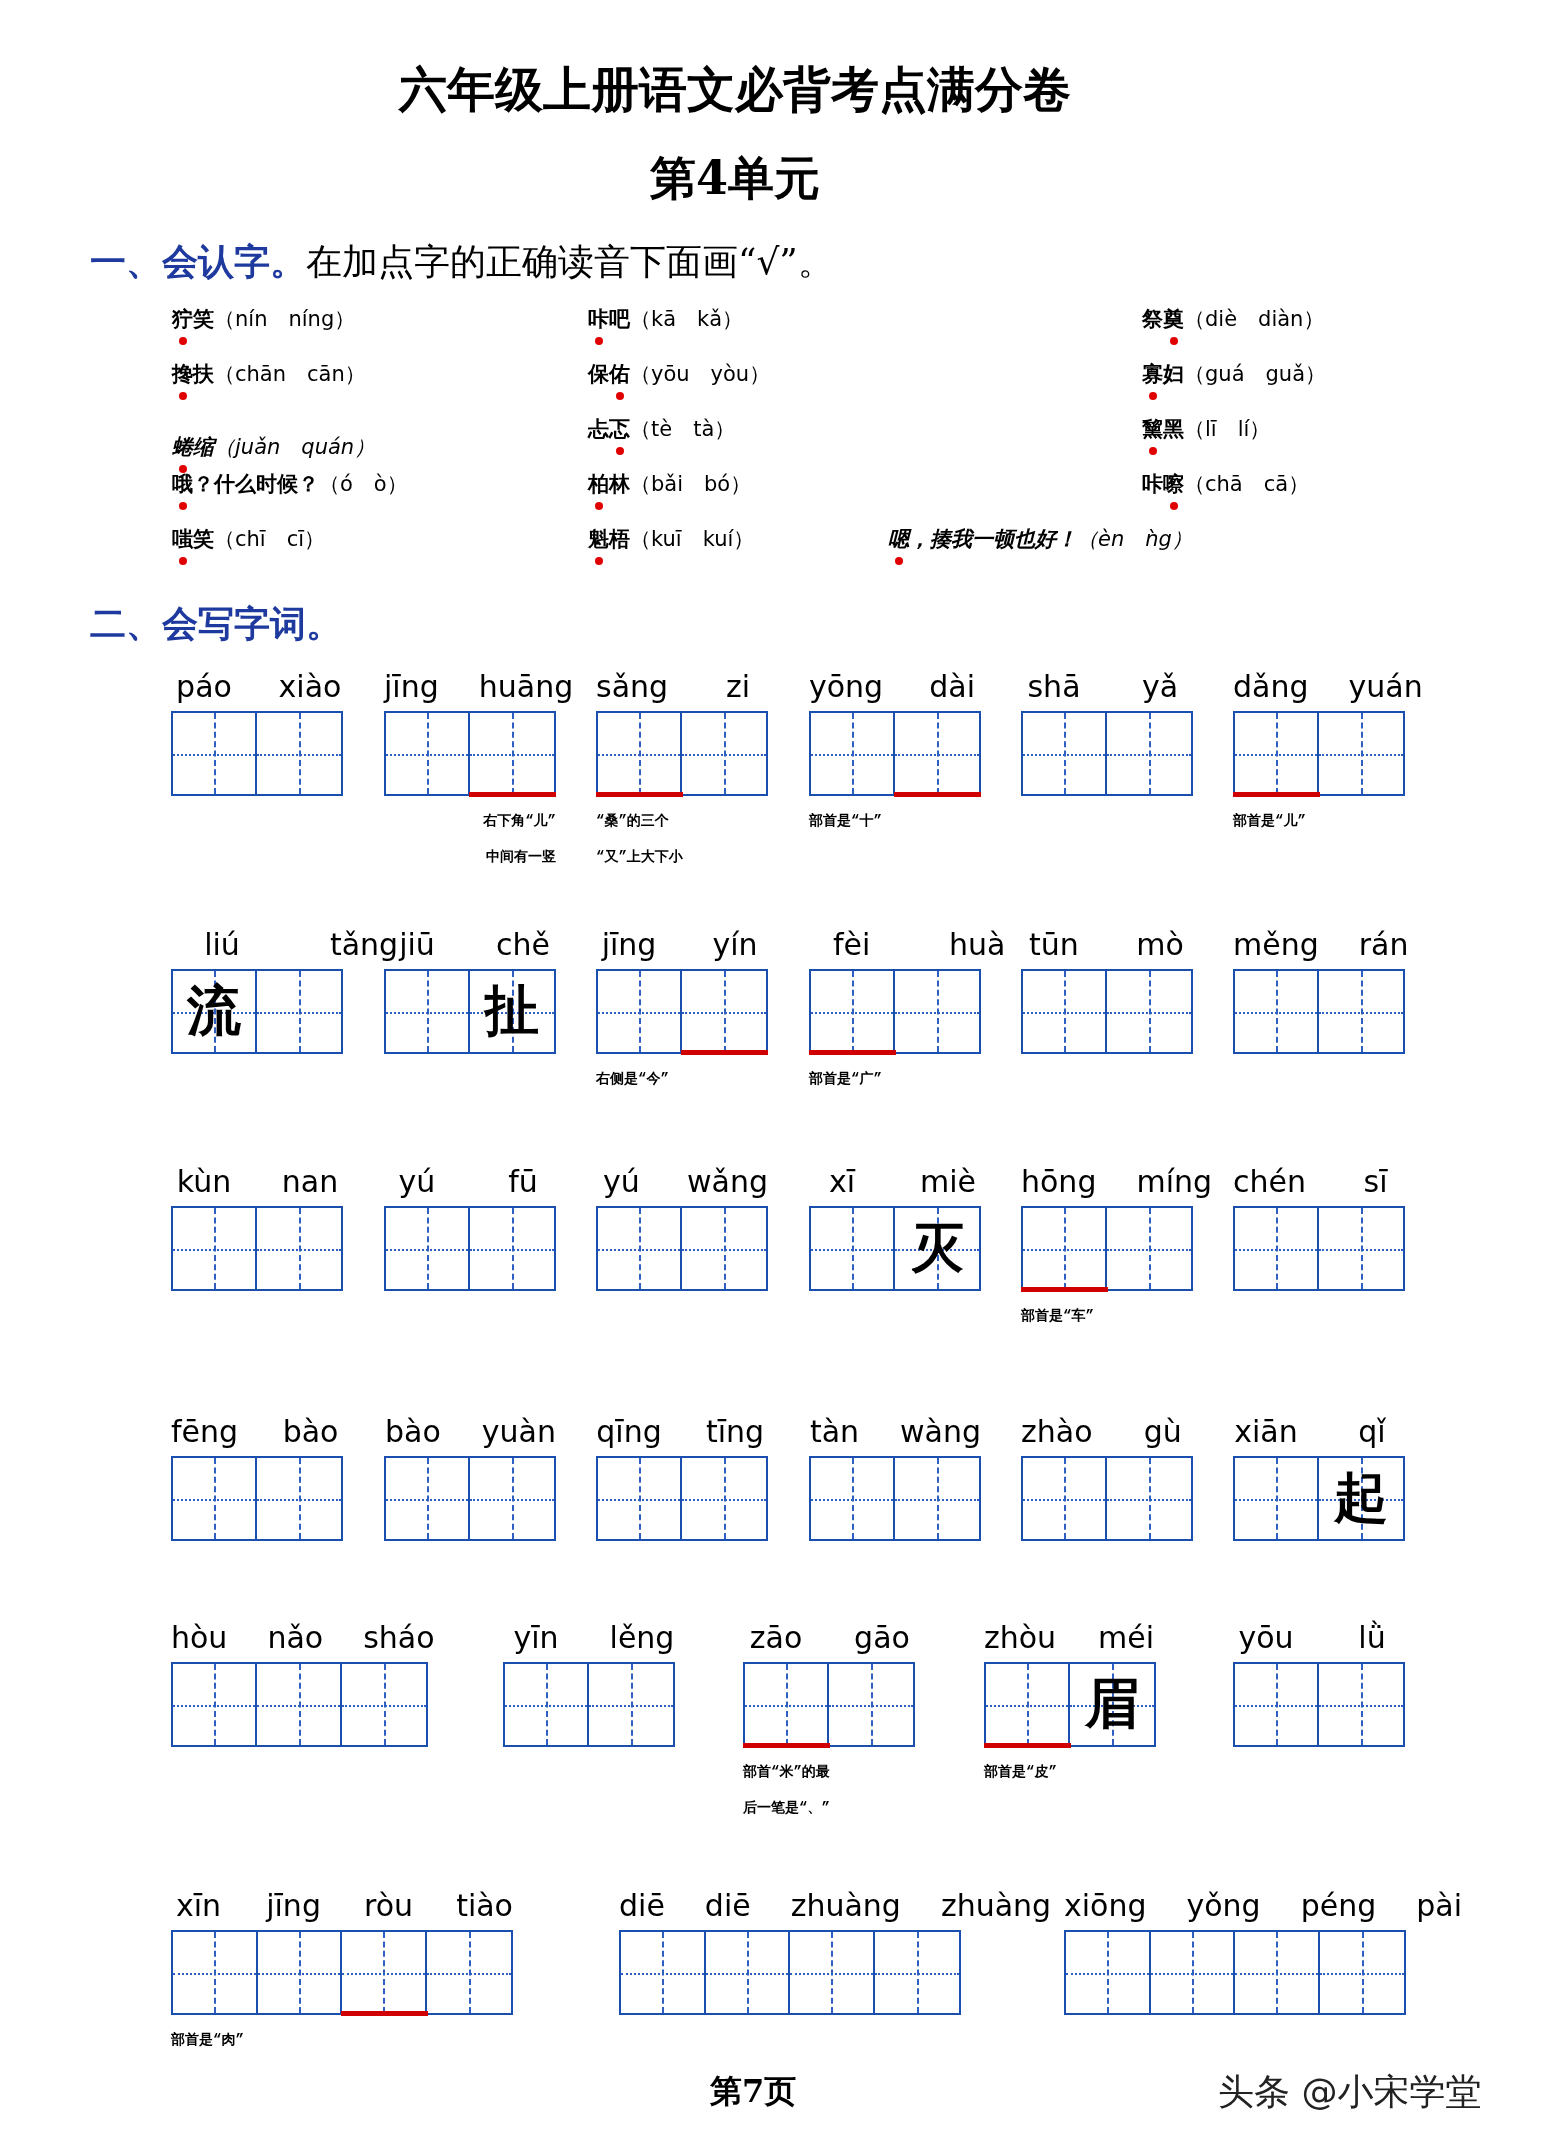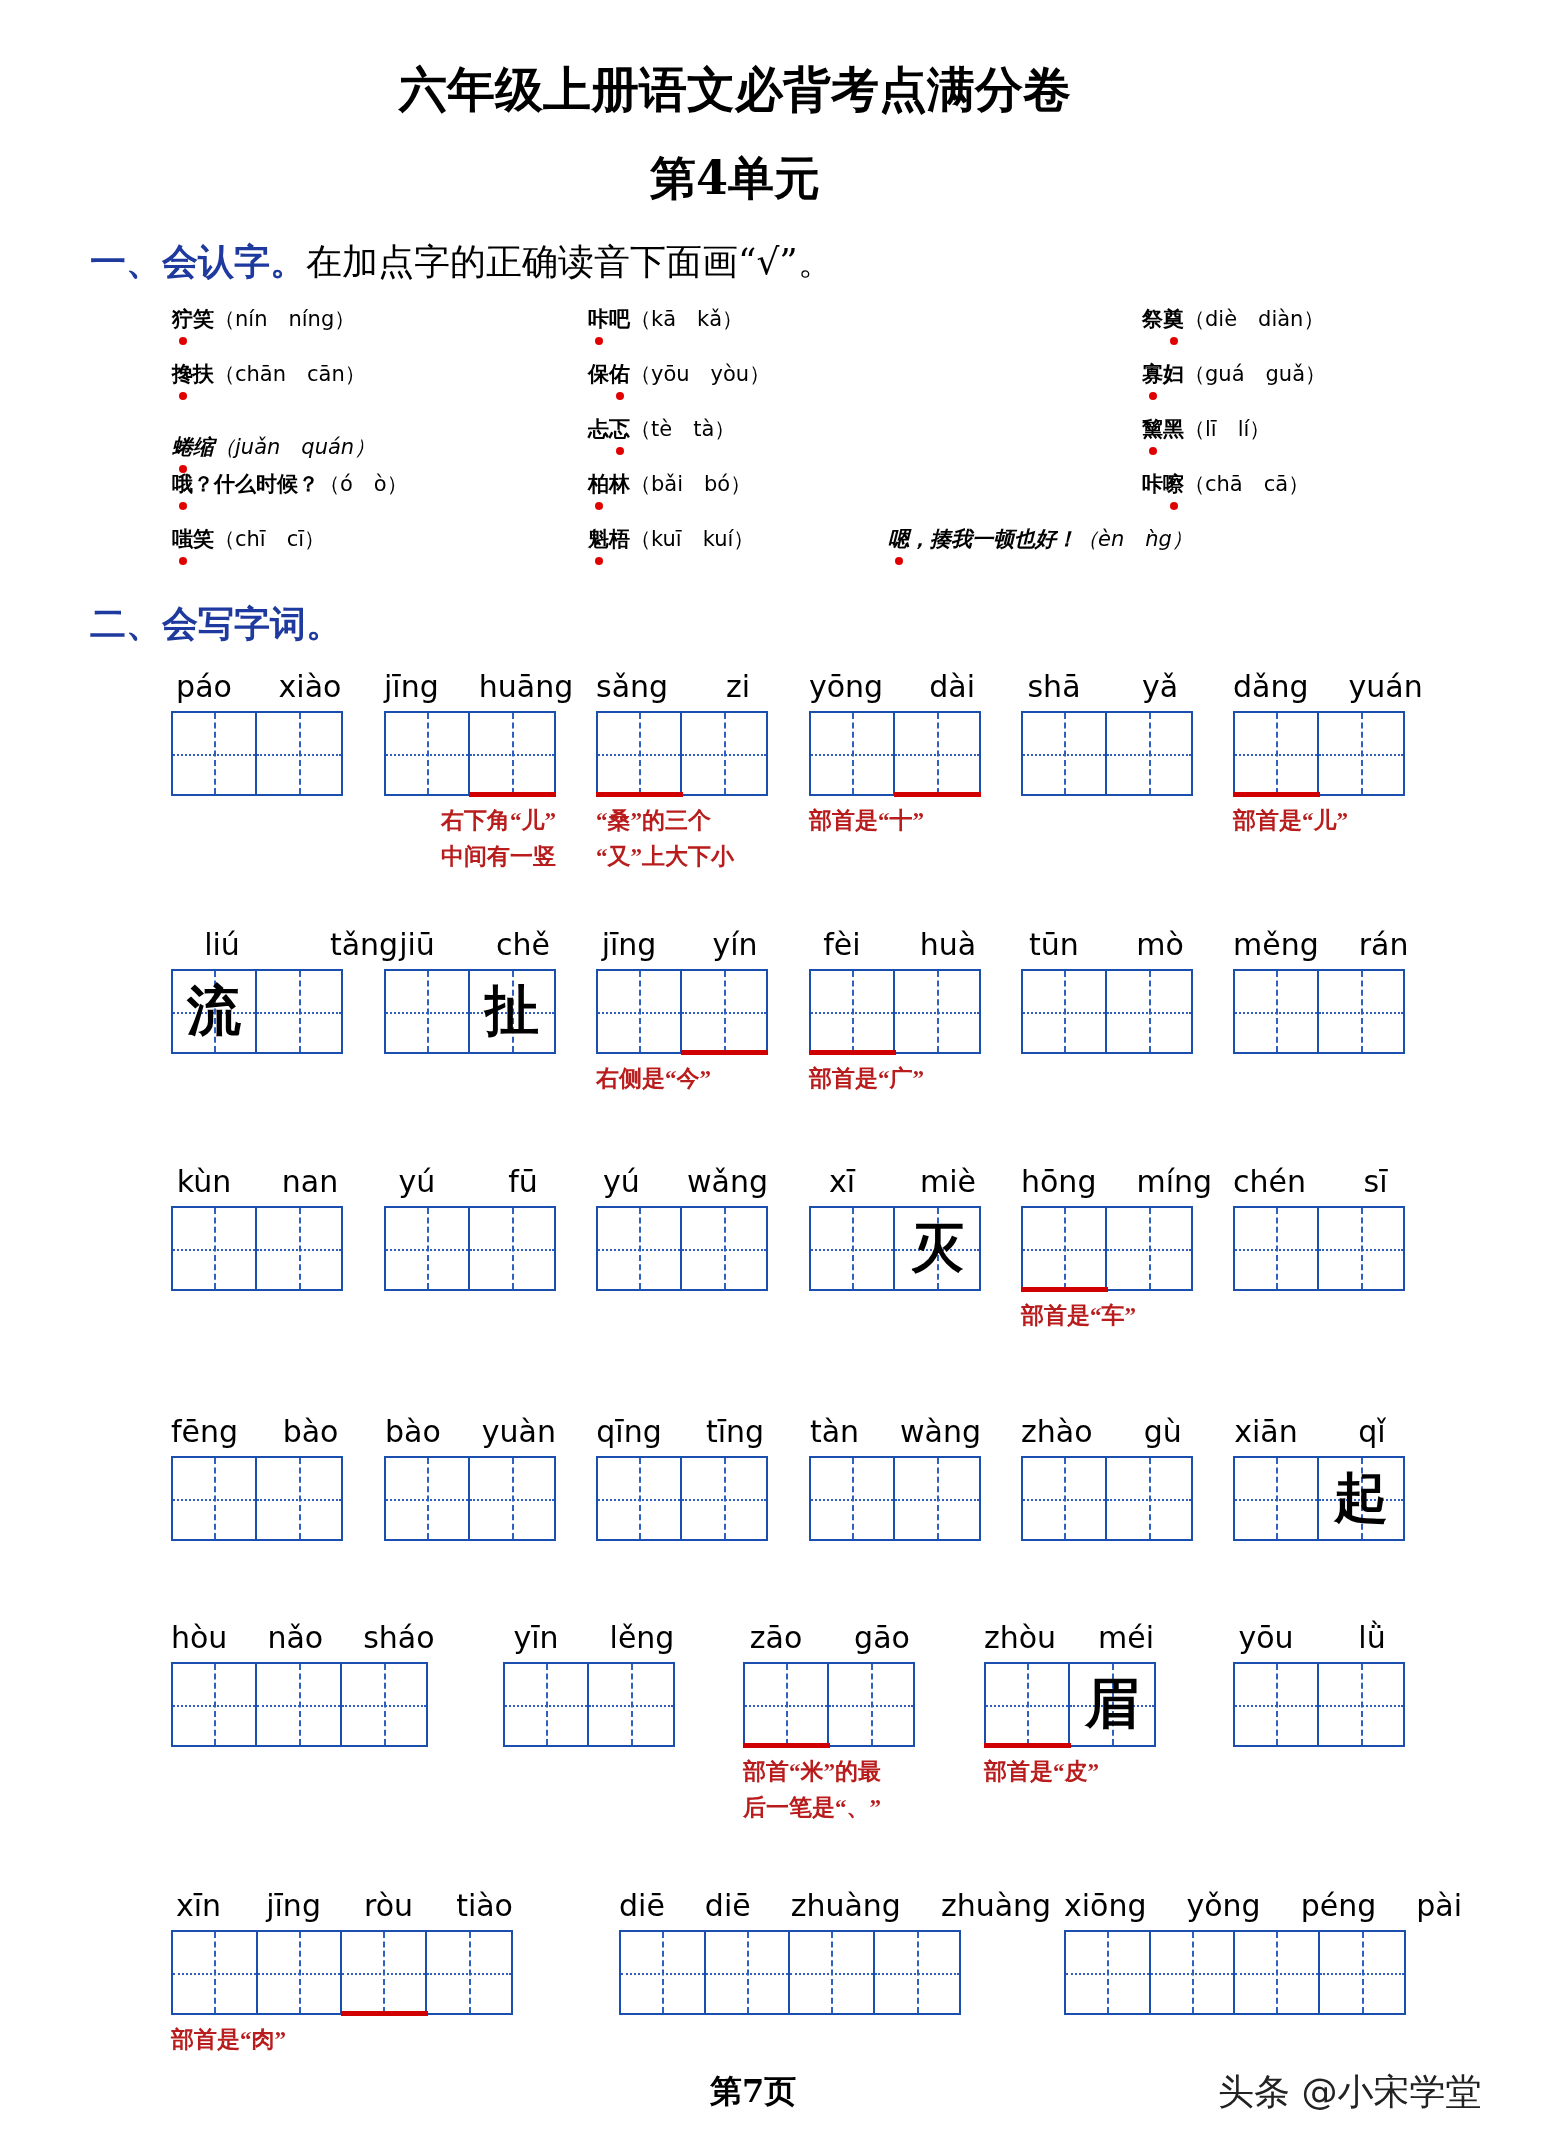--- a/index.html
+++ b/index.html
@@ -19,21 +19,21 @@
   .group{position:absolute;}
   .py{position:absolute;top:-42px;left:0;width:100%;display:flex;font-size:30px;gap:40px;}
   .py span{flex:1;text-align:center;white-space:nowrap;}
   .grid{position:absolute;left:0;top:0;height:85px;border:2px solid #1a4fb0;box-sizing:border-box;display:flex;}
   .cell{position:relative;width:85px;height:100%;box-sizing:border-box;border-right:2px solid #1a4fb0;}
   .cell:last-child{border-right:none;}
   .cell::before{content:"";position:absolute;left:50%;top:0;bottom:0;border-left:2px dashed #2f5fc0;}
   .cell::after{content:"";position:absolute;top:50%;left:0;right:0;border-top:2px dotted #2f5fc0;}
   .cell .ch{position:absolute;left:0;top:0;width:100%;height:100%;display:flex;align-items:center;justify-content:center;font-size:54px;font-family:"DejaVu Serif",serif;font-weight:bold;z-index:2;}
   .redline{position:absolute;height:5px;background:#d10000;top:81px;}
-  .hint{position:absolute;color:#b91c1c;font-weight:bold;font-size:23px;line-height:36px;white-space:nowrap;font-family:Liberation Serif, serif;}
+  .hint{position:absolute;color:#000000;font-weight:bold;font-size:14px;line-height:36px;white-space:nowrap;font-family:Liberation Mono, monospace;}
   .footer{font-family:"DejaVu Serif",serif;font-weight:bold;font-size:32px;}
   .wm{font-size:36px;color:#222;}
 </style>
 </head>
 <body>
 
 <div class="abs title" id="t1">六年级上册语文必背考点满分卷</div>
 <div class="abs title" id="t2">第4单元</div>
 
 <div class="abs sec" style="top:238px;">
@@ -172,21 +172,21 @@
       </div>
       <div class="grid" style="width: 172px;">
         <div class="cell"></div>
         <div class="cell"></div>
       </div>
       <div class="redline" style="left: 85px; width: 87px;"></div>
       <div class="hint" style="top: 92px; left: 0px;">
         <div>右侧是“今”</div>
       </div>
     </div>
-    <div class="group" style="left: 809px; top: 969px; width: 172px; height: 85px;">
+    <div class="group" style="left: 809px; top: 969px; width: 172px; height: 85px; padding-left: 39px;">
       <div class="py">
         <span>fèi</span>
         <span>huà</span>
       </div>
       <div class="grid" style="width: 172px;">
         <div class="cell"></div>
         <div class="cell"></div>
       </div>
       <div class="redline" style="left: 0px; width: 87px;"></div>
       <div class="hint" style="top: 92px; left: 0px; text-align: center;">

